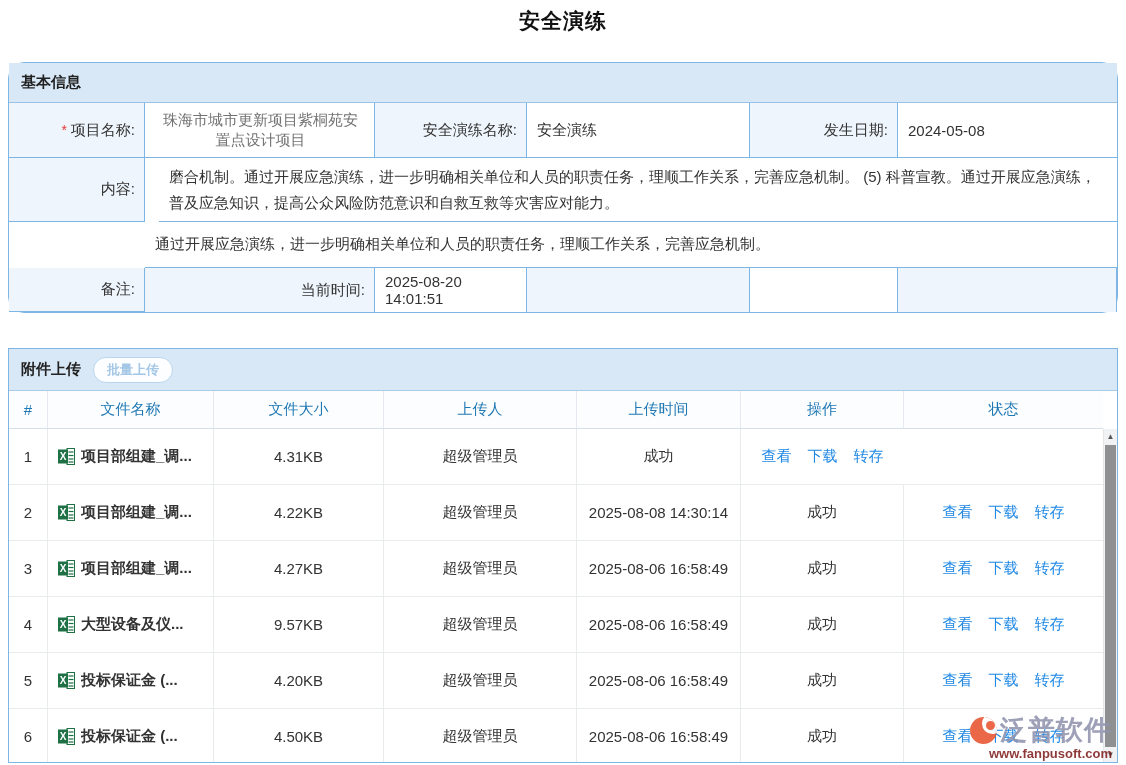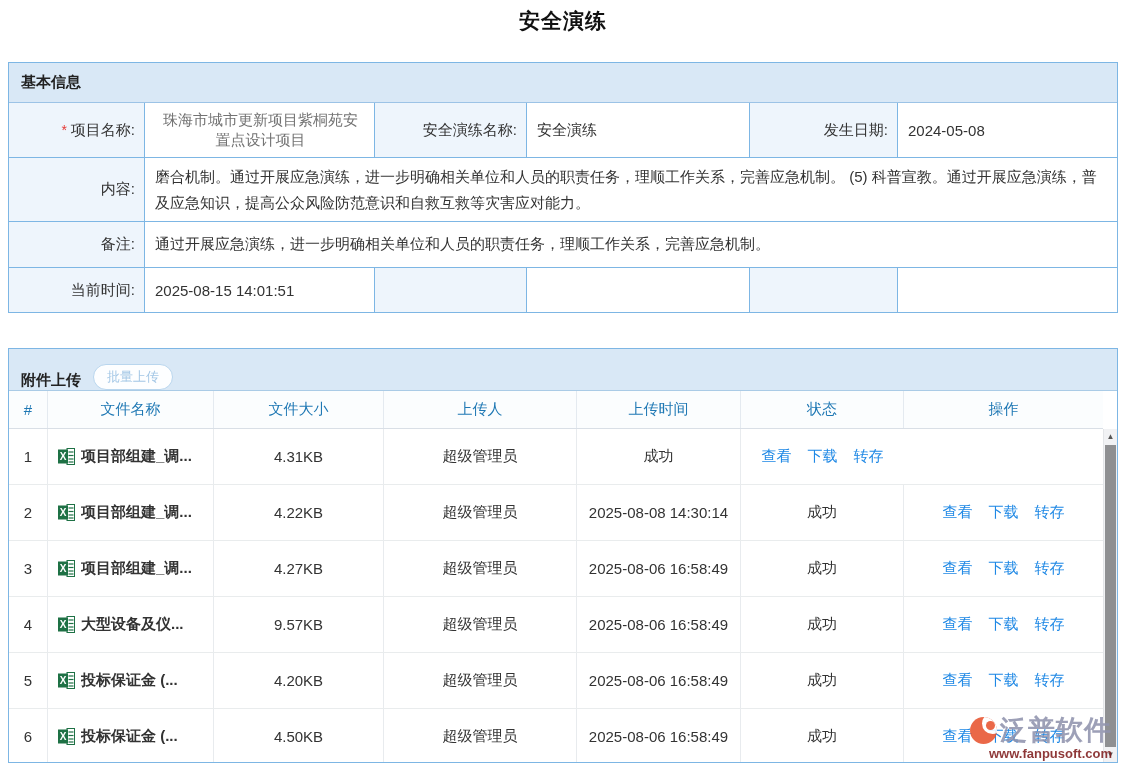--- a/index.html
+++ b/index.html
@@ -8,41 +8,41 @@
   .page { position:relative; width:1126px; height:765px; }
 
   .page-title { position:absolute; top:7px; left:0; width:100%; text-align:center;
     font-size:21px; font-weight:bold; color:#111; letter-spacing:1px; }
 
   .panel { position:absolute; left:8px; right:8px; border:1px solid #7db6e4; background:#fff; }
   .panel-hd { display:flex; align-items:center; background:#d9e8f6; border-bottom:1px solid #9cc3e6;
     padding:0 12px; font-size:15px; font-weight:bold; color:#222; }
 
   
-  .panel-basic { top:62px; height:251px; }
+  .panel-basic { top:62px; height:251px;border-radius:16px; }
   .panel-basic .panel-hd { height:40px; }
   .bi-grid { display:grid; grid-template-columns:136px 230px 152px 223px 148px 1fr;
     grid-template-rows:55px 64px 46px 1fr; height:209px; }
   .bi-cell { border-right:1px solid #7db6e4; border-bottom:1px solid #7db6e4;
     font-size:15px; display:flex; align-items:center; overflow:hidden; }
   .bi-label { background:#eef5fc; justify-content:flex-end; text-align:right; padding-right:9px; }
   .bi-value { background:#fff; padding-left:10px; padding-right:8px; }
   .bi-blank-blue { background:#eef5fc; }
   .no-r { border-right:none; } .no-b { border-bottom:none; }
   .req { color:#e53935; margin-right:4px; font-size:14px; }
   .proj-link { color:#737373; text-decoration:none; text-align:center; width:100%;
     line-height:1.35; padding:0 4px; cursor:pointer; }
   .bi-span5 { grid-column:2 / 7; }
-  .bi-multiline { line-height:1.7; align-items:center; }
+  .bi-multiline { line-height:1.7; align-items:center;margin-left:14px; }
 
   
   .panel-attach { top:348px; height:415px; }
-  .panel-attach .panel-hd { height:42px; border-bottom:1px solid #aacbe6;align-items:flex-end; }
+  .panel-attach .panel-hd { height:42px; border-bottom:1px solid #aacbe6; }
   .btn-batch { margin-left:12px; padding:3px 13px; font-size:13px; color:#a4c7e6;
-    background:#fdfeff; border:1px solid #b9d6ee; border-radius:13px; font-weight:normal; cursor:pointer; }
+    background:#fdfeff; border:1px solid #b9d6ee; border-radius:13px; font-weight:bold; cursor:pointer; }
 
   .tbl { position:relative; height:371px; }
   .thead, .trow { display:grid; grid-template-columns:39px 166px 170px 193px 164px 163px 1fr; }
   .thead { height:38px; background:#fbfdfe; border-bottom:1px solid #d9dfe6; margin-right:14px; }
   .th { display:flex; align-items:center; justify-content:center; font-size:15px; color:#1f78b4;
     border-right:1px solid #e4eaf0; }
   .th:last-child { border-right:none; }
   .tbody { height:333px; overflow:hidden; margin-right:14px; }
   .trow { height:56px; border-bottom:1px solid #e9eced; }
   .c { display:flex; align-items:center; justify-content:center; font-size:15px; color:#333;
@@ -94,47 +94,47 @@
         <a class="proj-link">珠海市城市更新项目紫桐苑安置点设计项目</a>
       </div>
       <div class="bi-cell bi-label">安全演练名称:</div>
       <div class="bi-cell bi-value">安全演练</div>
       <div class="bi-cell bi-label">发生日期:</div>
       <div class="bi-cell bi-value no-r">2024-05-08</div>
 
       <div class="bi-cell bi-label">内容:</div>
       <div class="bi-cell bi-value bi-span5 bi-multiline no-r">磨合机制。通过开展应急演练，进一步明确相关单位和人员的职责任务，理顺工作关系，完善应急机制。 (5) 科普宣教。通过开展应急演练，普及应急知识，提高公众风险防范意识和自救互救等灾害应对能力。</div>
 
+      <div class="bi-cell bi-value bi-span5 no-r">通过开展应急演练，进一步明确相关单位和人员的职责任务，理顺工作关系，完善应急机制。</div>
       <div class="bi-cell bi-label">备注:</div>
-      <div class="bi-cell bi-value bi-span5 no-r">通过开展应急演练，进一步明确相关单位和人员的职责任务，理顺工作关系，完善应急机制。</div>
 
       <div class="bi-cell bi-label no-b">当前时间:</div>
-      <div class="bi-cell bi-value no-b">2025-08-15 14:01:51</div>
+      <div class="bi-cell bi-value no-b">2025-08-20 14:01:51</div>
       <div class="bi-cell bi-blank-blue no-b"></div>
       <div class="bi-cell bi-value no-b"></div>
       <div class="bi-cell bi-blank-blue no-b"></div>
       <div class="bi-cell bi-value no-r no-b"></div>
     </div>
   </div>
 
   <div class="panel panel-attach">
     <div class="panel-hd">
       <span>附件上传</span>
       <button class="btn-batch">批量上传</button>
     </div>
 
     <div class="tbl">
       <div class="thead">
         <div class="th">#</div>
         <div class="th">文件名称</div>
         <div class="th">文件大小</div>
         <div class="th">上传人</div>
         <div class="th">上传时间</div>
+        <div class="th">操作</div>
         <div class="th">状态</div>
-        <div class="th">操作</div>
       </div>
 
       <div class="tbody">
   <div class="trow">
     <div class="c">1</div>
     <div class="c c-name">
       <span class="xls">
         <svg width="17" height="17" viewBox="0 0 17 17">
           <rect x="9" y="0.5" width="7.5" height="16" fill="#ffffff" stroke="#1e7145" stroke-width="1"></rect>
           <line x1="10.5" y1="4" x2="15.5" y2="4" stroke="#1e7145" stroke-width="1.2"></line>

